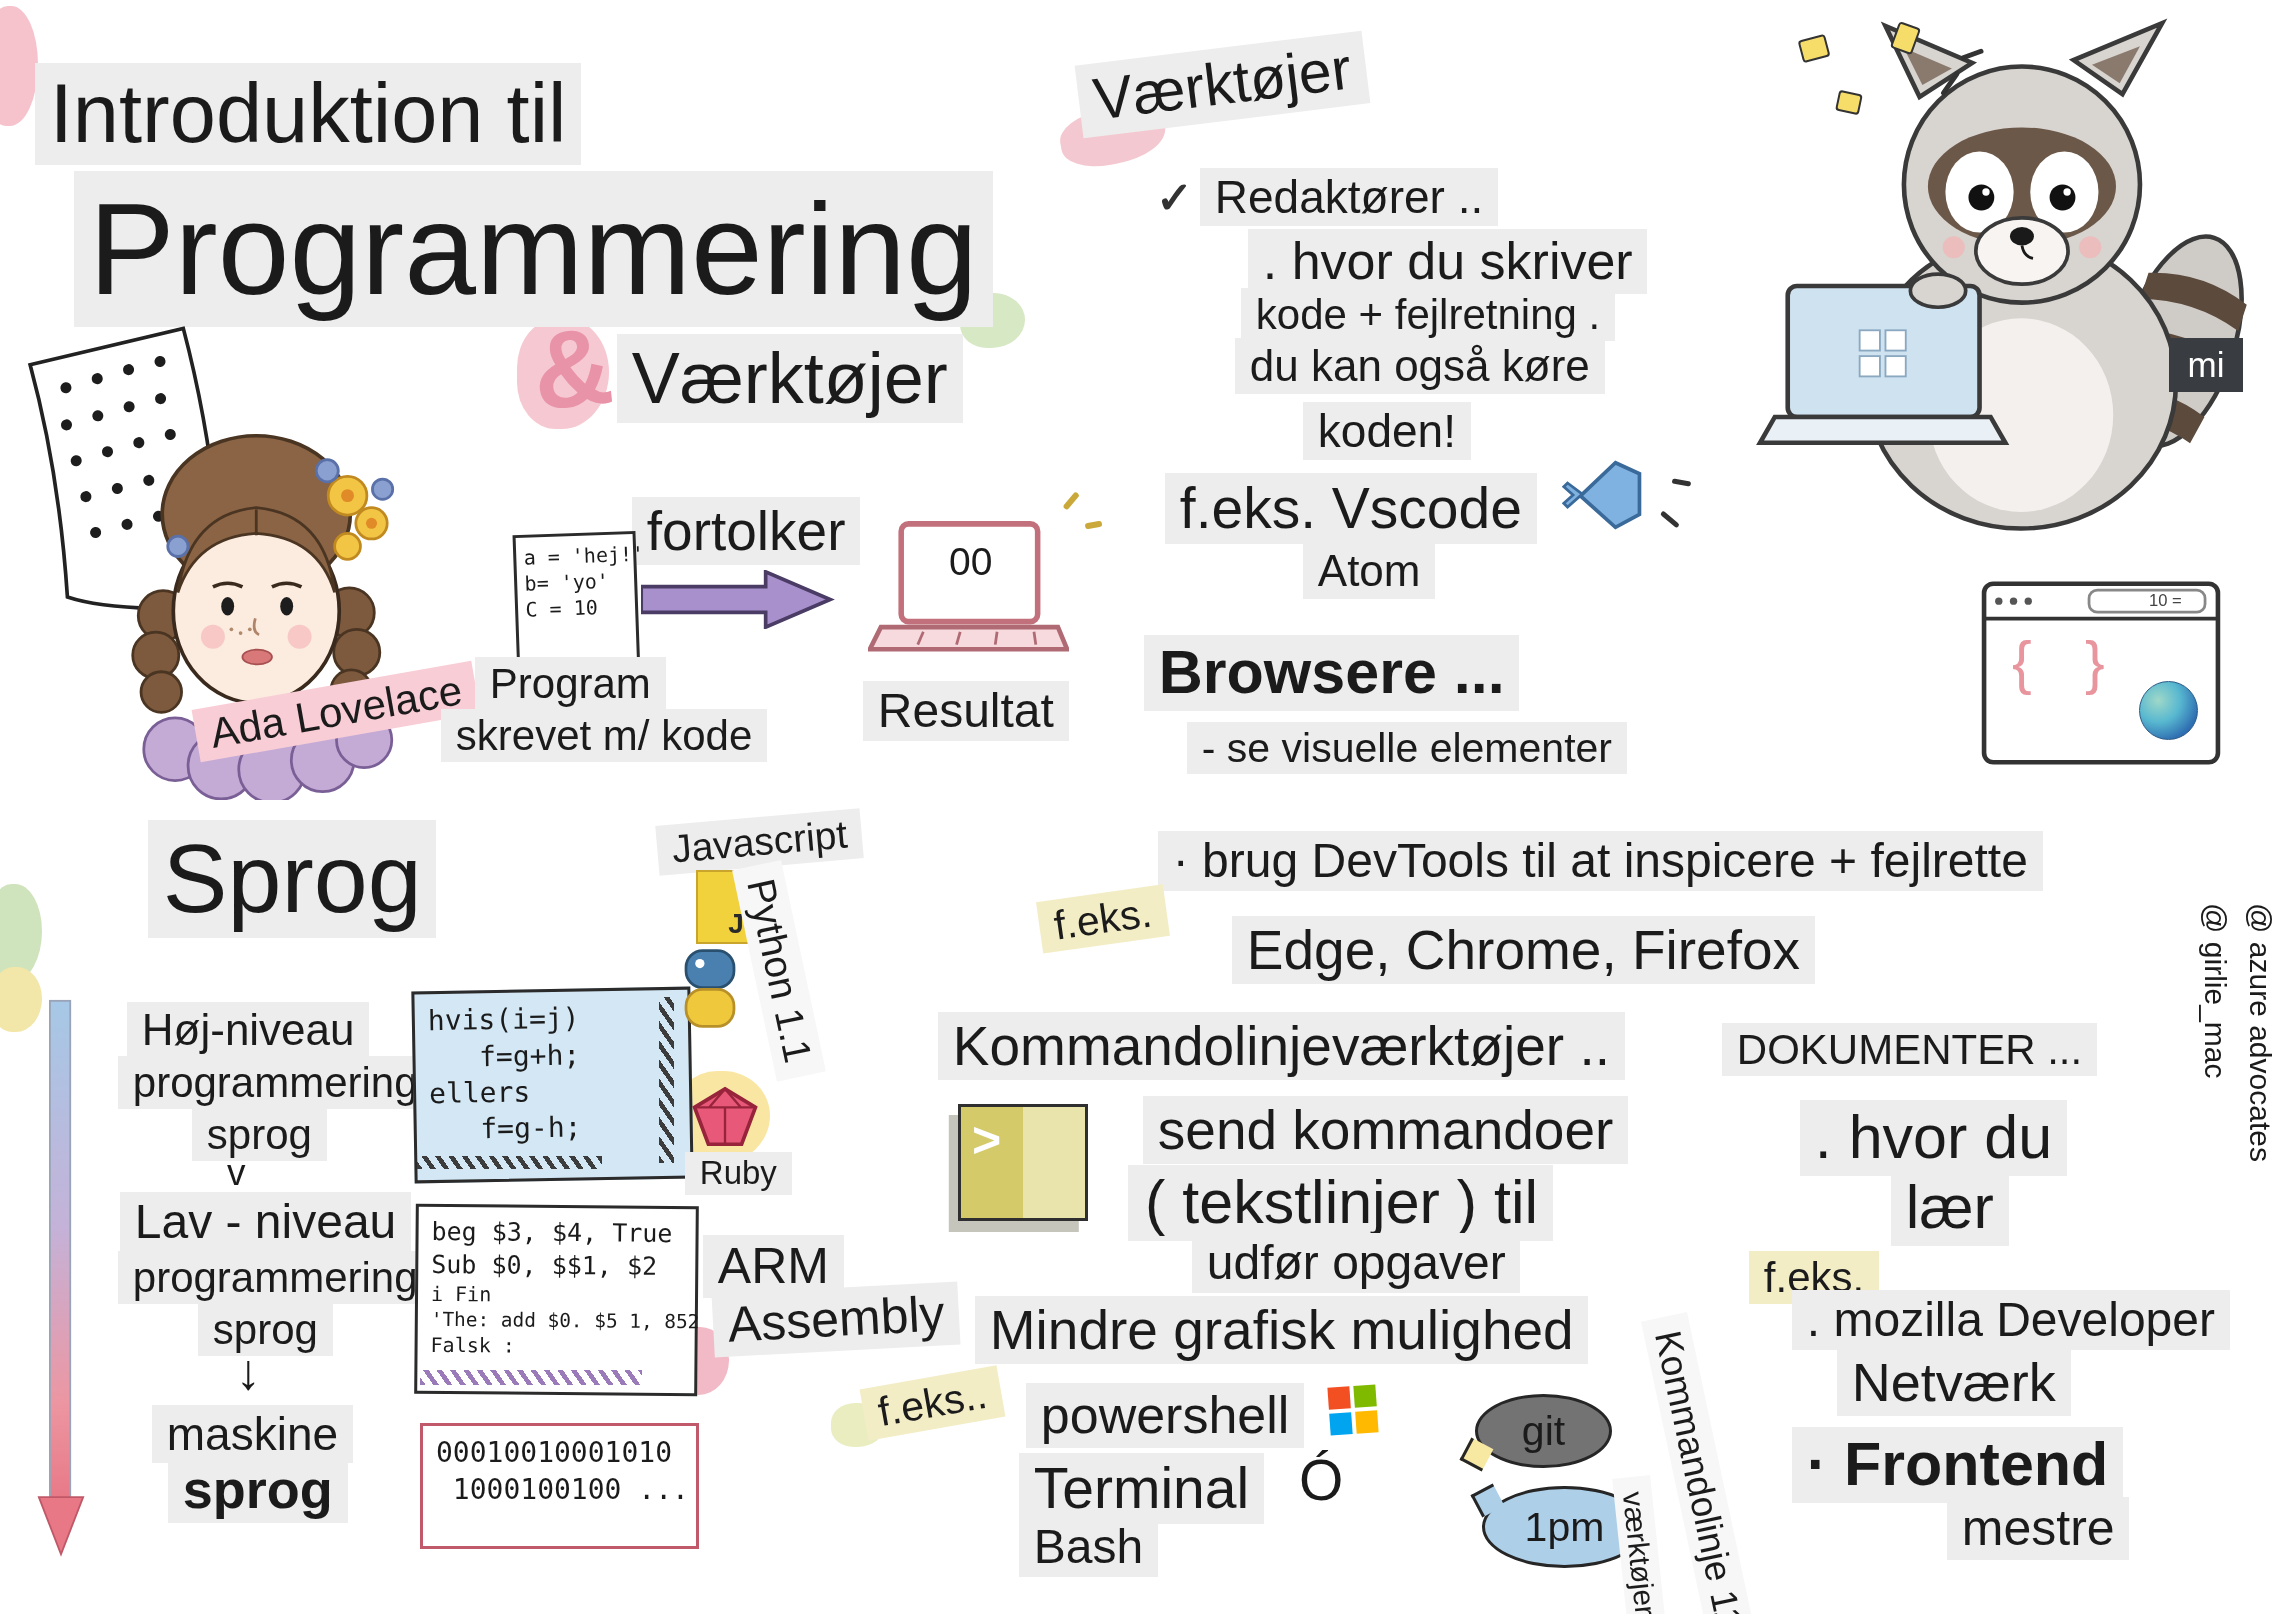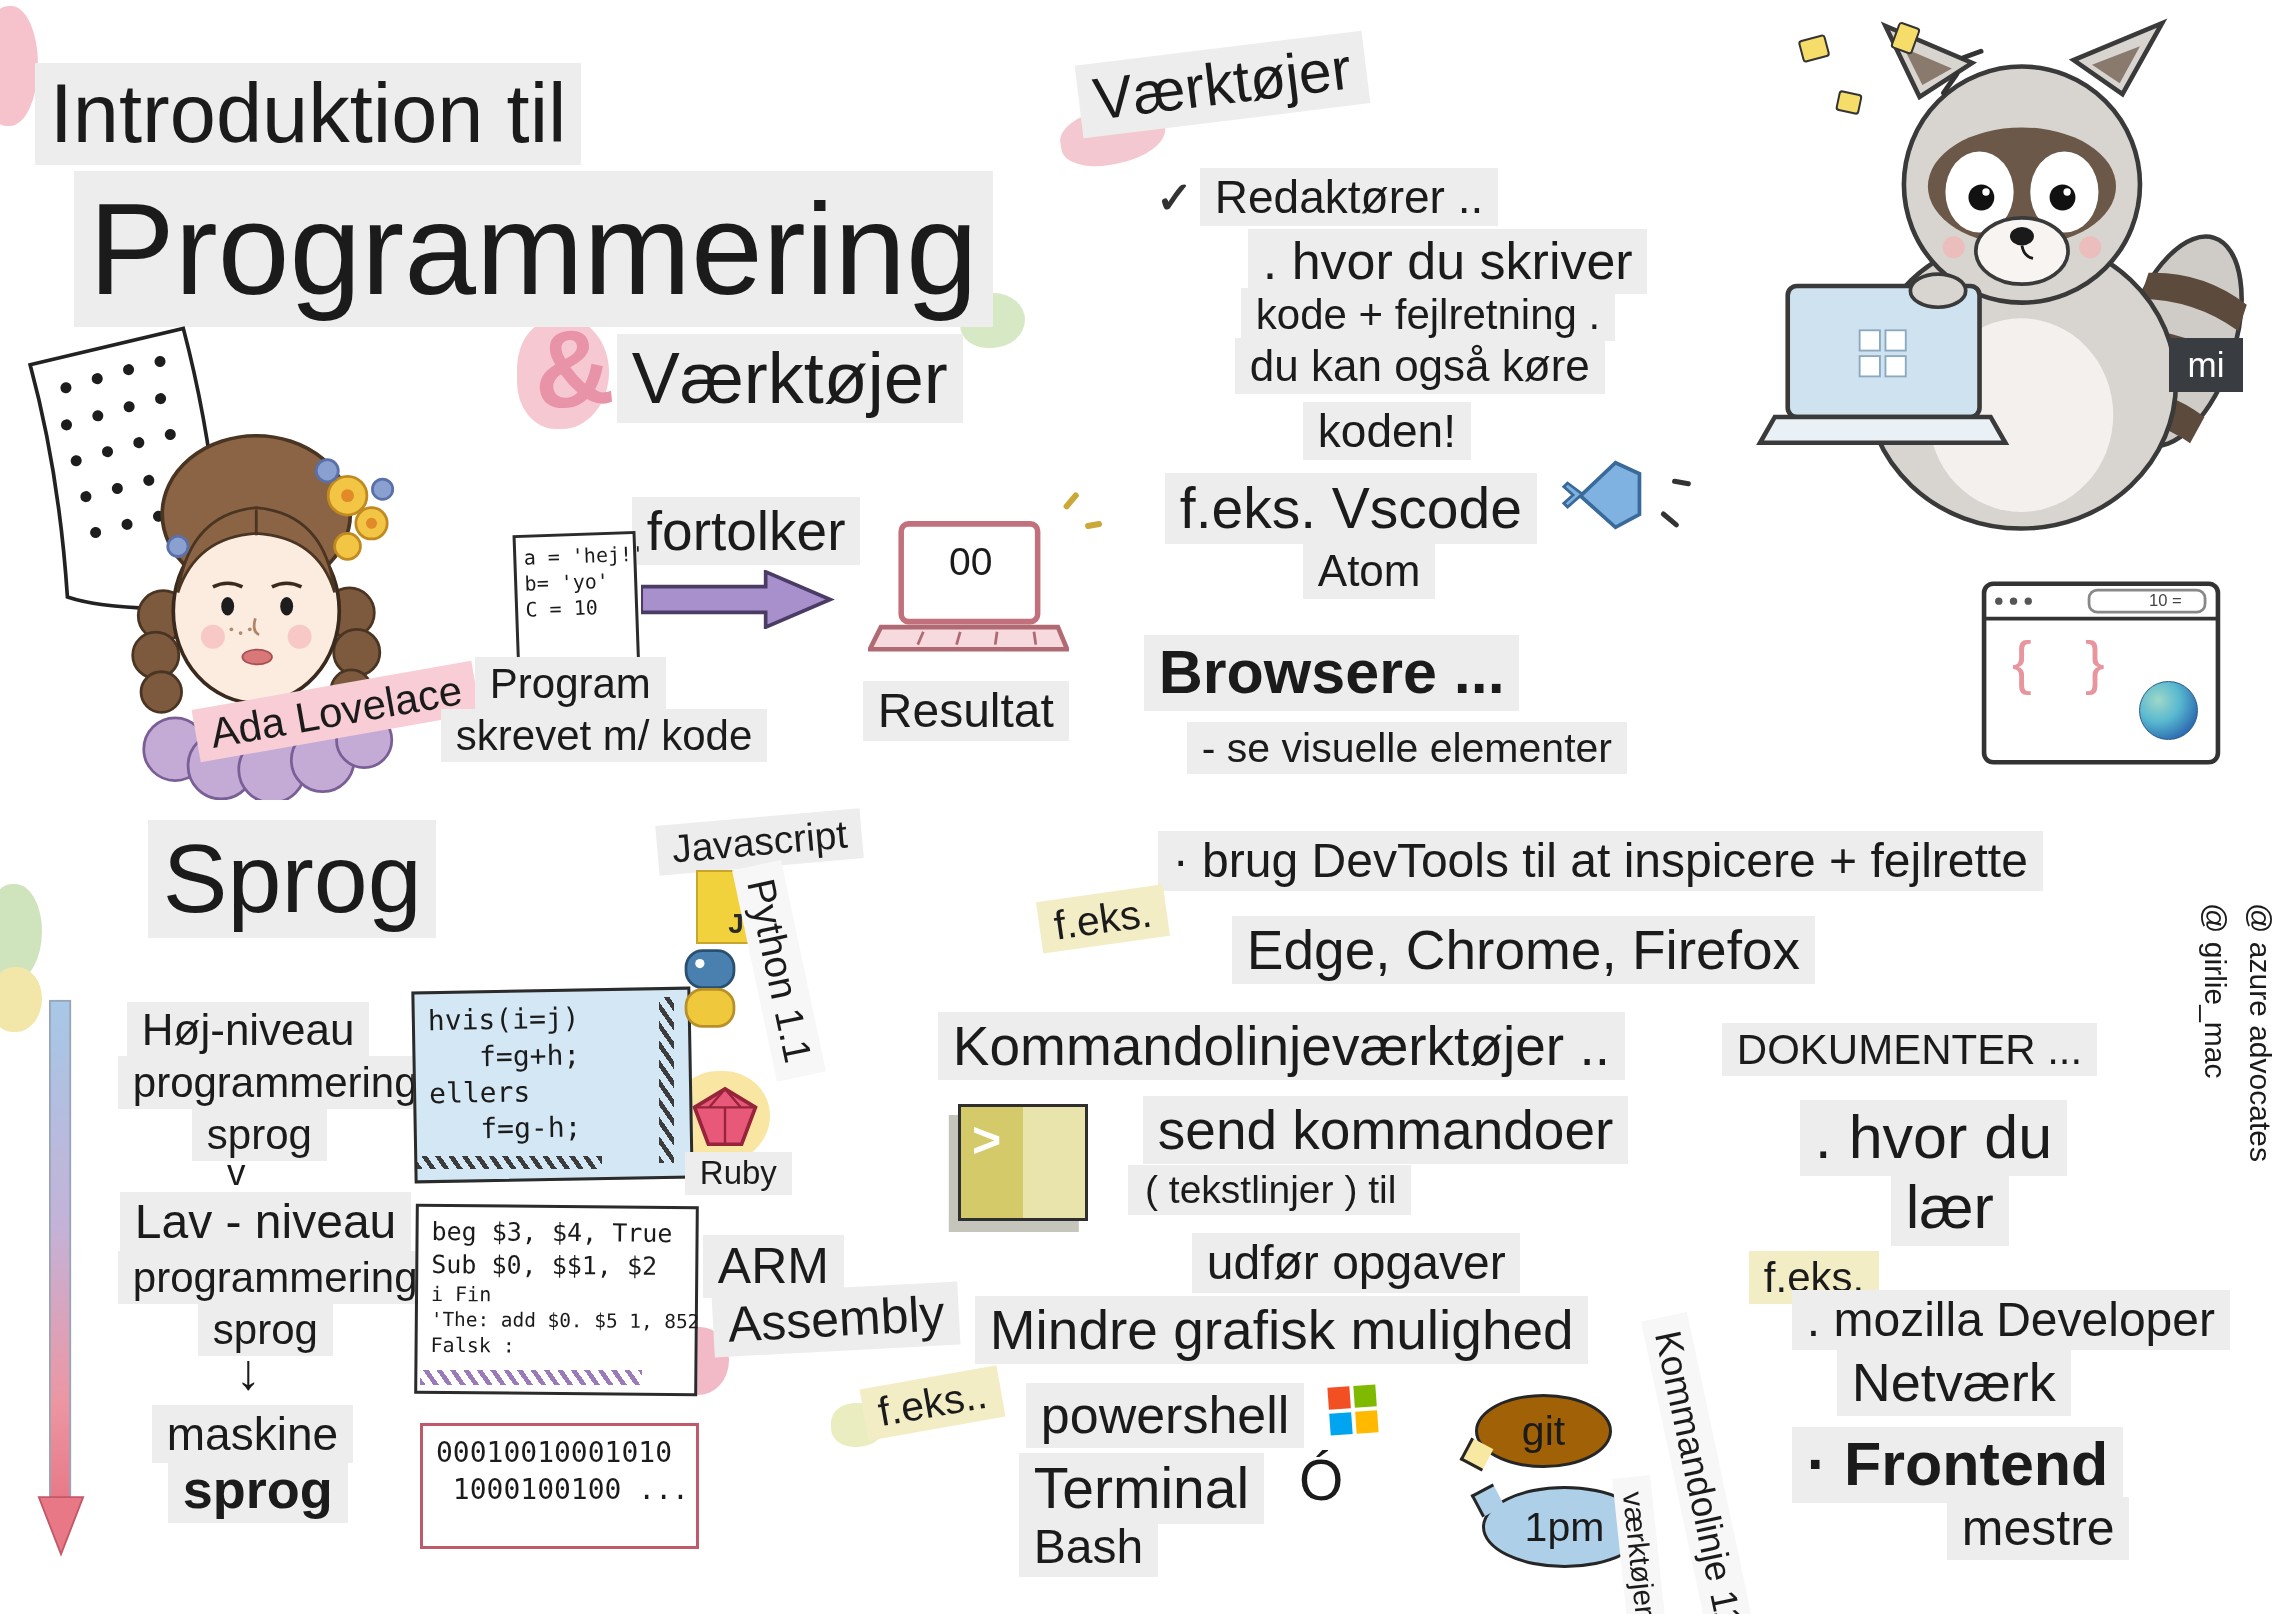--- a/index.html
+++ b/index.html
@@ -281,36 +281,36 @@
     <div class="cl" style="font-size:28px;">00010010001010</div>
     <div class="cl" style="font-size:28px;"> 1000100100 ...</div>
   </div>
 
   <div class="abs hl" style="left:938px;top:1012px;font-size:55px;">Kommandolinjeværktøjer ..</div>
   <div class="abs" style="left:958px;top:1104px;width:124px;height:111px;background:#d4ca6a;border:3.7px solid #2f2f2f;box-shadow:-9.2px 11px 0 rgba(90,90,60,0.35);">
     <div class="abs" style="right:0;top:0;width:50%;height:100%;background:rgba(250,248,225,0.55);"></div>
     <span class="abs b" style="left:11px;top:3.7px;font-size:50px;color:#ffffff;">&gt;</span>
   </div>
   <div class="abs hl" style="left:1143px;top:1096px;font-size:55px;">send kommandoer</div>
-  <div class="abs hl" style="left:1128px;top:1165px;font-size:39px;padding-left:17px;">( tekstlinjer ) til</div>
+  <div class="abs hl" style="left:1128px;top:1165px;font-size:61px;padding-left:17px;">( tekstlinjer ) til</div>
   <div class="abs hl" style="left:1192px;top:1233px;font-size:48px;">udfør opgaver</div>
   <div class="abs hl" style="left:975px;top:1296px;font-size:55px;">Mindre grafisk mulighed</div>
   <div class="abs hl hly" style="left:863px;top:1377px;font-size:41px;transform:rotate(-10deg);">f.eks..</div>
   <div class="abs hl" style="left:1026px;top:1383px;font-size:52px;">powershell</div>
   <div class="abs" style="left:1329px;top:1386px;width:48px;height:48px;display:inline-grid;grid-template-columns:22px 22px;grid-gap:3.7px;transform:rotate(-4deg);">
     <div style="width:22px;height:22px;background:#f25022;"></div>
     <div style="width:22px;height:22px;background:#7fba00;"></div>
     <div style="width:22px;height:22px;background:#00a4ef;"></div>
     <div style="width:22px;height:22px;background:#ffb900;"></div>
   </div>
   <div class="abs hl" style="left:1019px;top:1453px;font-size:57px;">Terminal</div>
   <div class="abs" style="left:1299px;top:1447px;font-size:57px;">Ó</div>
   <div class="abs hl" style="left:1019px;top:1517px;font-size:48px;">Bash</div>
 
-  <div class="abs bubble" style="left:1475px;top:1394px;width:131px;height:68px;background:#a16207;">
+  <div class="abs bubble" style="left:1475px;top:1394px;width:131px;height:68px;background:#737373;">
     <span style="font-size:41px;">git</span>
   </div>
   <div class="abs" style="left:1464px;top:1442px;width:22px;height:22px;background:#f7e9a2;border-left:3.7px solid #262626;border-bottom:3.7px solid #262626;transform:rotate(28deg);"></div>
   <div class="abs bubble" style="left:1482px;top:1486px;width:159px;height:76px;background:#aecfe8;text-align:right;">
     <span style="font-size:41px;">1pm</span>
   </div>
   <div class="abs" style="left:1475px;top:1488px;width:22px;height:22px;background:#aecfe8;border-left:3.7px solid #262626;border-top:3.7px solid #262626;transform:rotate(-28deg);"></div>
 
   <div class="abs hl" style="left:1687px;top:1312px;font-size:37px;background:#f7f7f7;transform:rotate(78deg);transform-origin:left top;">Kommandolinje 11</div>
   <div class="abs hl" style="left:1650px;top:1475px;font-size:29.5px;background:#f7f7f7;transform:rotate(84deg);transform-origin:left top;">værktøjer</div>

